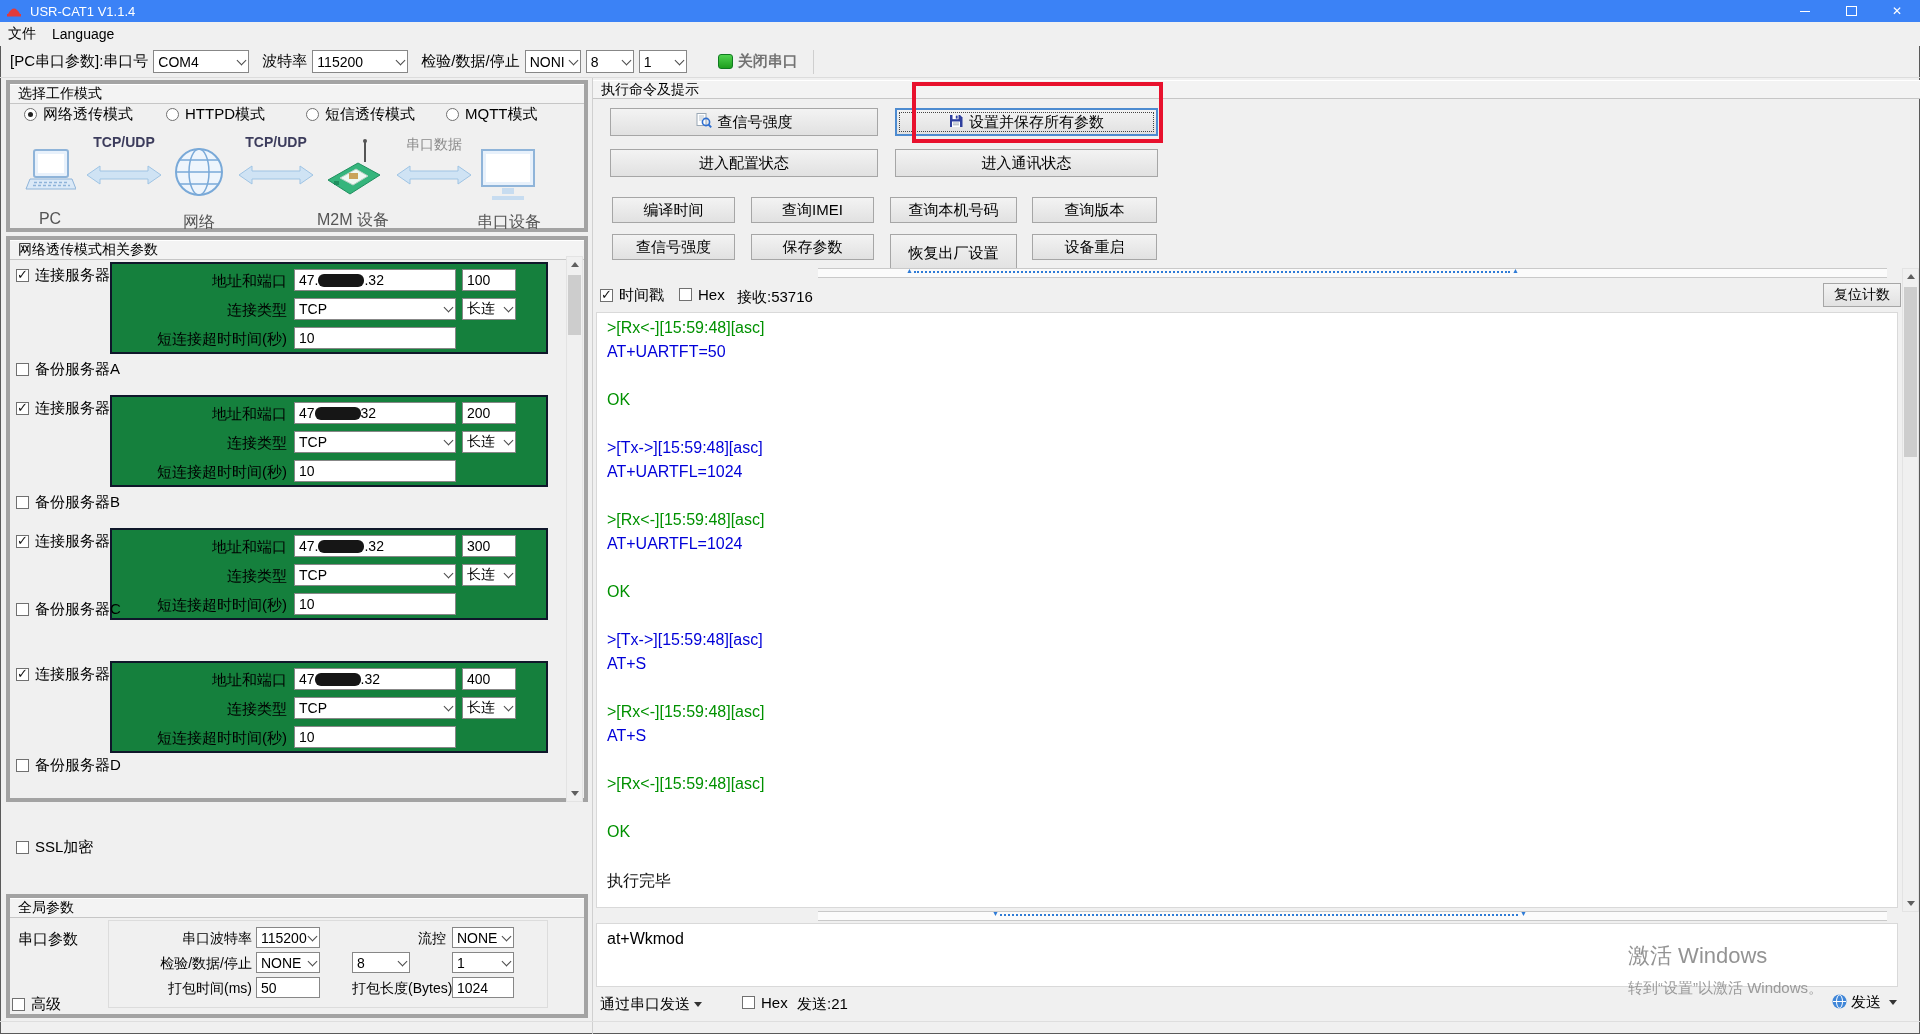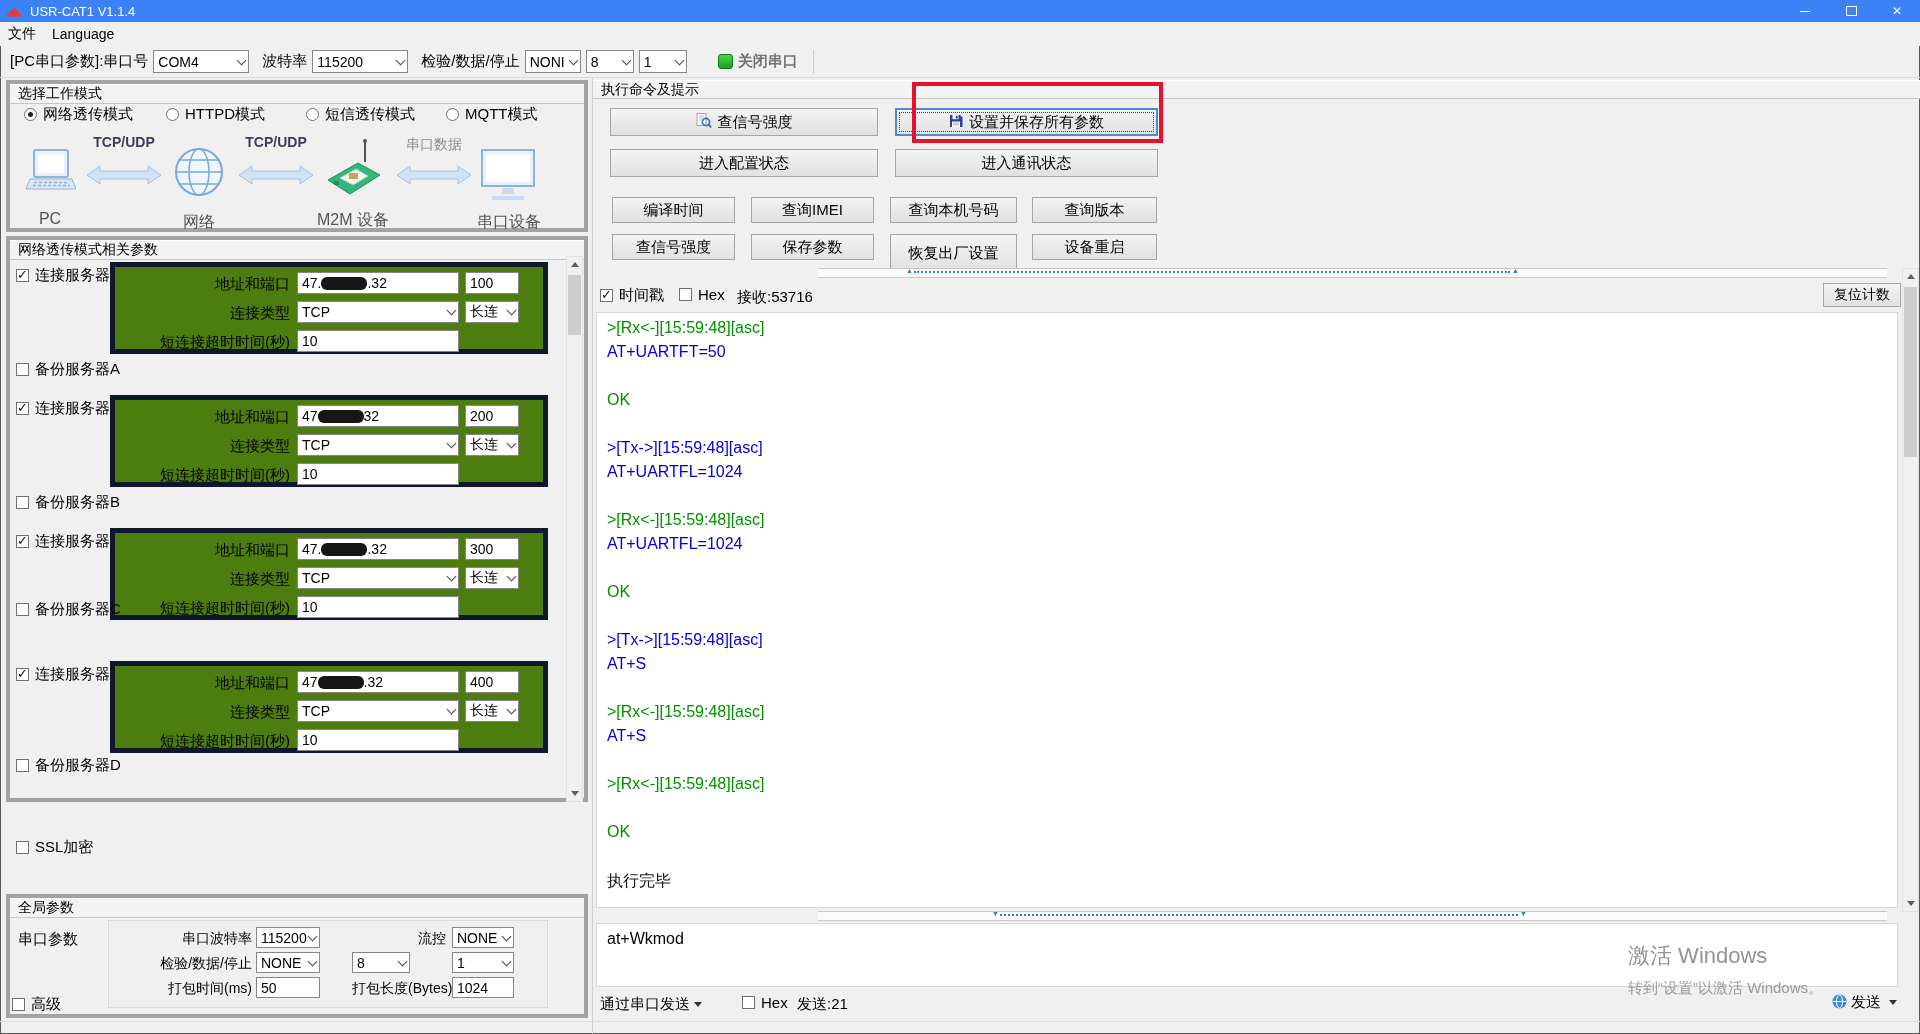--- a/index.html
+++ b/index.html
@@ -26,21 +26,21 @@
 .rd{width:13px;height:13px;border:1px solid #707070;border-radius:50%;background:#fff;display:inline-block;position:relative;flex:none;box-sizing:border-box}
 .rd.on::after{content:"";position:absolute;left:3px;top:3px;width:5px;height:5px;border-radius:50%;background:#222}
 .cbrow{position:absolute;font-size:15px;white-space:nowrap;display:flex;align-items:center;gap:6px}
 .inp,.combo{position:absolute;background:#fff;border:1px solid #878787;font-size:14px;padding:0 4px;display:flex;align-items:center;box-sizing:border-box;overflow:hidden}
 .combo{justify-content:space-between;padding-right:3px}
 .combo .val{overflow:hidden;white-space:nowrap;flex:1}
 .cv{width:6px;height:6px;border-right:1.5px solid #4a4a4a;border-bottom:1.5px solid #4a4a4a;transform:rotate(45deg);margin-top:-3px;flex:none}
 .btn{position:absolute;background:linear-gradient(#f3f3f3,#e1e1e1);border:1px solid #a6a6a6;font-size:15px;display:flex;align-items:center;justify-content:center;box-sizing:border-box;gap:6px;white-space:nowrap}
 .lbl{position:absolute;font-size:15px;white-space:nowrap}
 .rlbl{text-align:right}
-.spanel{position:absolute;background:#4d7c0f;border:5px solid #0f172a;box-sizing:border-box}
+.spanel{position:absolute;background:#15803d;border:2px solid #0f172a;box-sizing:border-box}
 .redact{display:inline-block;width:46px;height:13px;background:#161616;border-radius:6px;vertical-align:-2px}
 
 .dlabel{position:absolute;font-size:16px;color:#555;text-align:center}
 .dlink{position:absolute;font-size:14px;font-weight:bold;color:#3c3c5c;text-align:center}
 .dlink.gray{color:#8a8a8a;font-weight:normal}
 
 #logarea{position:absolute;left:596px;top:312px;width:1302px;height:596px;background:#fff;border:1px solid #d9d9d9;box-sizing:border-box;padding:6px 10px;overflow:hidden}
 .ln{height:24px;font-size:16px;white-space:pre}
 .c-g{color:#009100}.c-b{color:#0000d8}.c-k{color:#141414}
 

